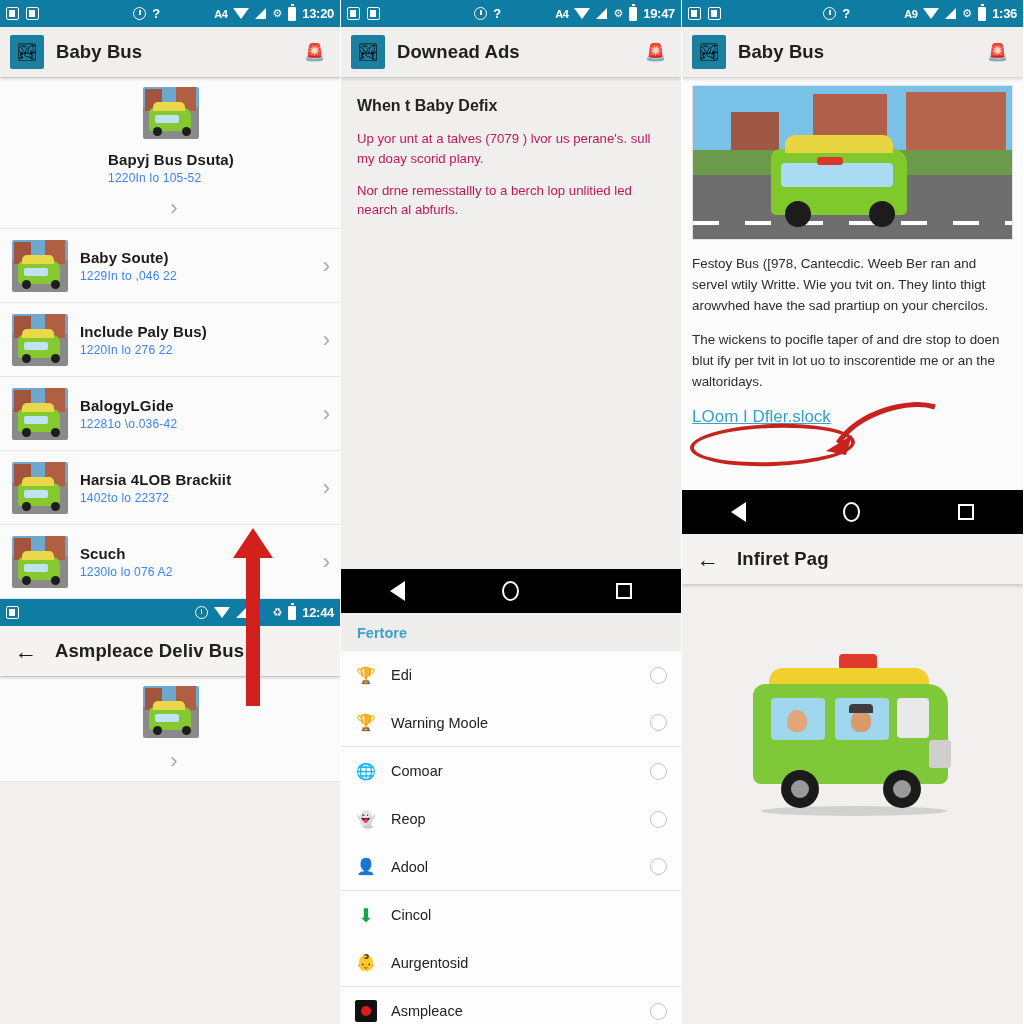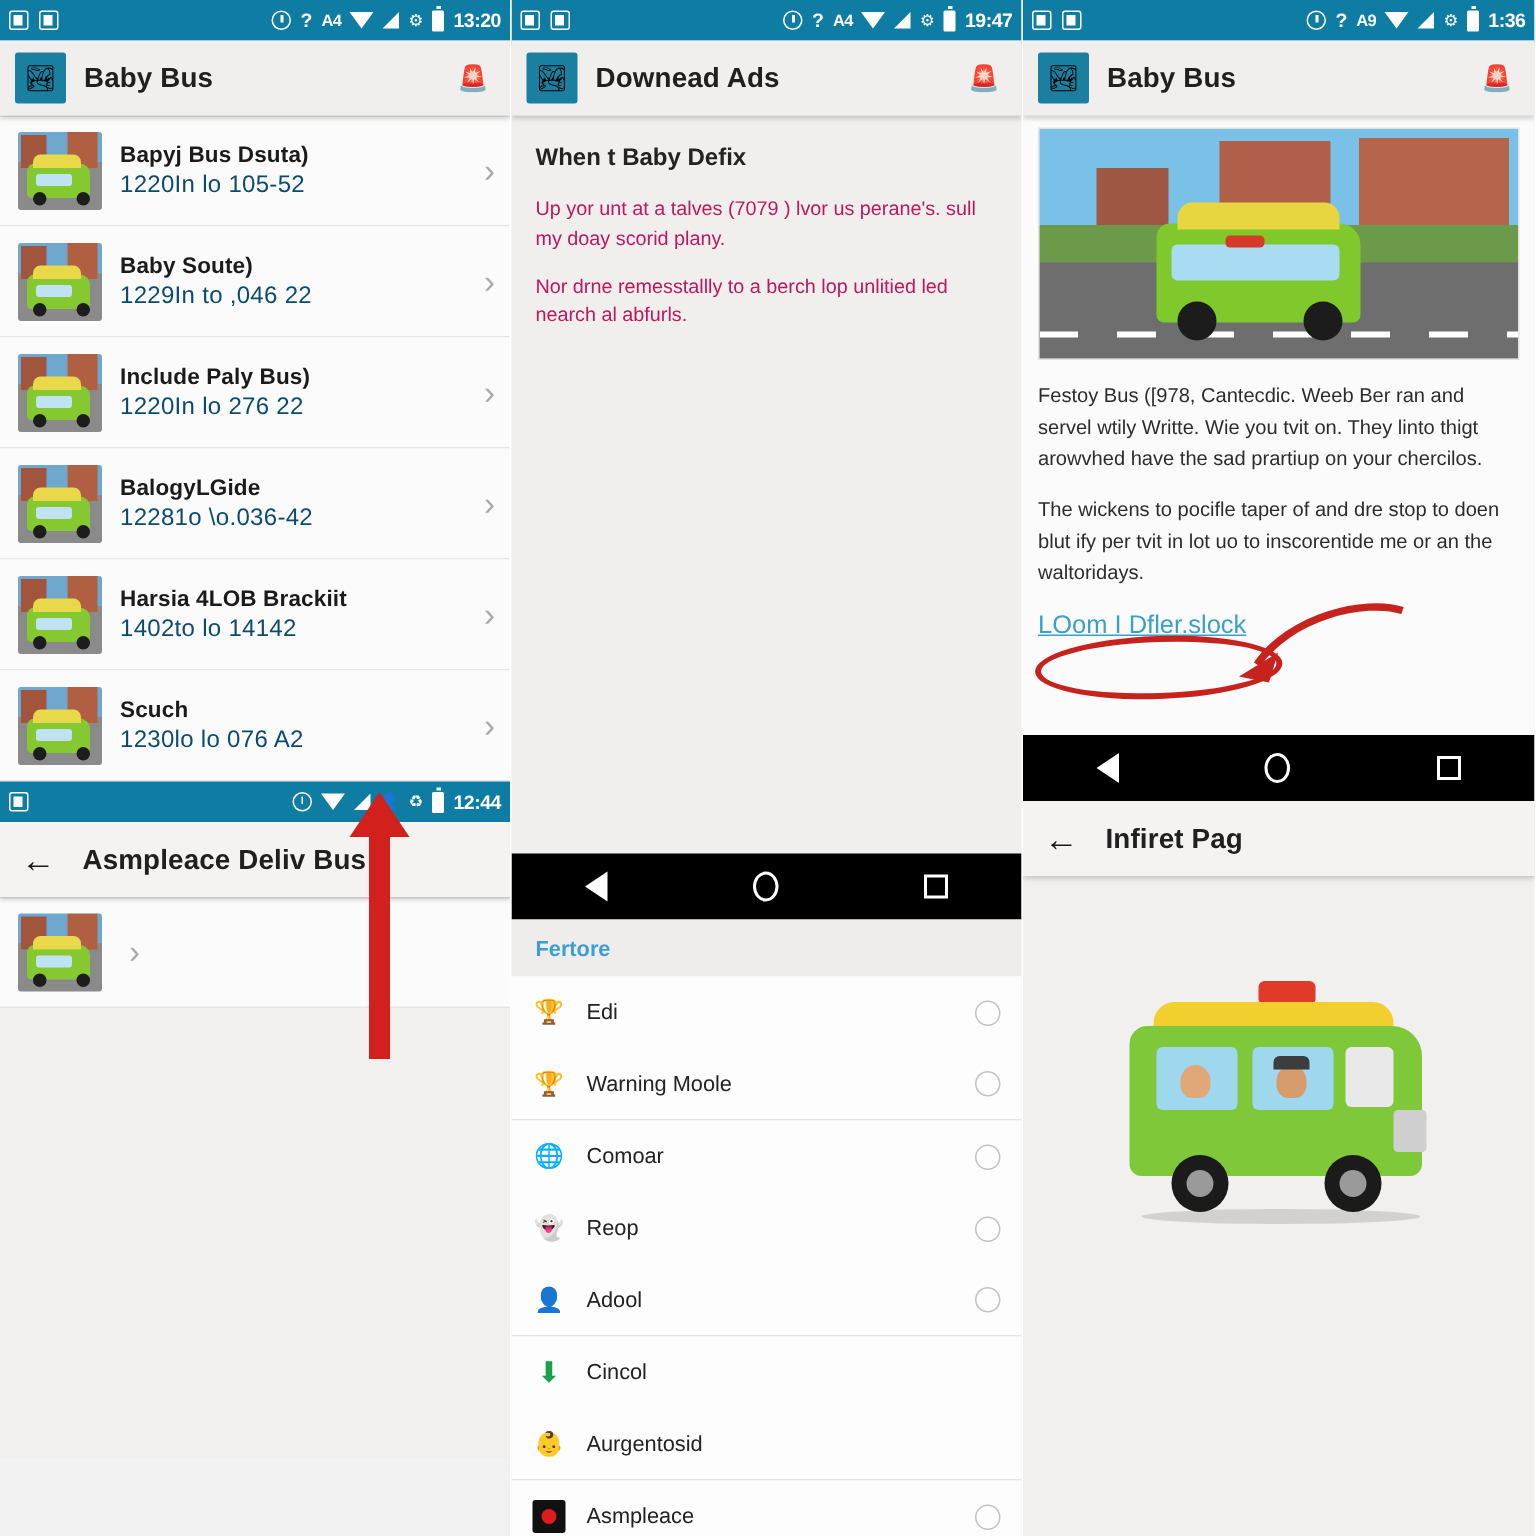--- a/index.html
+++ b/index.html
@@ -35,21 +35,21 @@
   .sb-batt { width:8px;height:14px;border:1.7px solid #fff;border-radius:1px;
     position:relative;background:#fff;}
   .sb-batt::before{content:"";position:absolute;top:-4px;left:1.6px;width:3px;
     height:2.5px;background:#fff;}
   .sb-time { font-size:13px; letter-spacing:-0.3px; font-weight:600; }
   .sb-circle{width:13px;height:13px;border:1.7px solid #fff;border-radius:50%;
     position:relative;}
   .sb-circle::before{content:"";position:absolute;left:5px;top:2px;width:1.6px;
     height:5px;background:#fff;}
   .sb-q{font-size:13px;font-weight:700;}
-  .sb-at{font-size:11px;font-weight:700;letter-spacing:-0.5px;}
+  .sb-at{font-size:11px;font-weight:700;letter-spacing:-0.5px;margin-left:48px;}
   .sb-bug{font-size:11px;}
   .sb-person{font-size:11px;}
 
   
   .appbar {
     height:50px; background:#f0efed; display:flex; align-items:center;
     padding:0 10px; gap:12px; box-shadow:0 2px 3px rgba(0,0,0,0.16);
     position:relative; z-index:4;
   }
   .appbar-icon {
@@ -59,40 +59,40 @@
   .appbar-title { font-size:18.5px;color:#202020;font-weight:600;letter-spacing:.1px;}
   .appbar-right { margin-left:auto; font-size:17px; line-height:1; padding-right:4px;}
 
   .appbar.plain { background:#f4f3f1; gap:18px; padding-left:14px; }
   .back-arrow { font-size:23px; color:#1a1a1a; line-height:1; }
 
   
   .listwrap { background:#fbfbfb; }
   .lrow { display:flex; align-items:center; gap:12px; padding:9px 10px 9px 12px;
           border-bottom:1px solid #e6e6e6; background:#fbfbfb; min-height:74px;}
-  .lrow:first-child{border-top:1px solid #e6e6e6;}
+  .lrow:first-child{border-top:1px solid #e6e6e6;flex-direction:column;}
   .thumb { width:56px;height:52px;border-radius:2px;flex:0 0 auto;
            background:linear-gradient(#6fa8cf 0 38%, #8a8a8a 38% 100%);
            position:relative; overflow:hidden;}
   .thumb .bld{position:absolute;left:2px;top:2px;width:17px;height:22px;background:#a3543c;}
   .thumb .bld2{position:absolute;right:3px;top:0px;width:20px;height:24px;background:#b05f43;}
   .thumb .van{position:absolute;left:6px;bottom:8px;width:42px;height:23px;
     background:#86c830;border-radius:5px 7px 3px 3px;}
   .thumb .van::before{content:"";position:absolute;left:4px;top:-6px;width:32px;height:9px;
     background:#e8d84a;border-radius:5px 5px 0 0;}
   .thumb .win{position:absolute;left:12px;bottom:16px;width:24px;height:8px;
     background:#bfe3f3;border-radius:2px;}
   .thumb .w1{position:absolute;left:10px;bottom:3px;width:9px;height:9px;
     border-radius:50%;background:#1d1d1d;}
   .thumb .w2{position:absolute;right:8px;bottom:3px;width:9px;height:9px;
     border-radius:50%;background:#1d1d1d;}
   .ltext { flex:1 1 auto; min-width:0; }
   .ltitle { font-size:15px;font-weight:700;color:#1b1b1b;letter-spacing:.1px;
             white-space:nowrap;overflow:hidden;text-overflow:ellipsis;}
-  .lsub { font-size:16px;color:#0c4a6e;margin-top:3px;letter-spacing:.2px;
+  .lsub { font-size:12px;color:#3b82f6;margin-top:3px;letter-spacing:.2px;
           white-space:nowrap;overflow:hidden;text-overflow:ellipsis;}
   .chev { color:#a9a9a9;font-size:22px;line-height:1;padding-left:6px;font-weight:300;}
 
   
   .article { background:#f0efed; padding:20px 16px 10px 16px; height:492px; }
   .art-h { font-size:16px;font-weight:700;color:#232323;margin-bottom:14px;}
   .art-p { font-size:13.2px;color:#be185d;line-height:1.5;margin-bottom:12px;}
 
   
   .navbar { height:44px;background:#000;display:flex;align-items:center;
@@ -290,21 +290,21 @@
           <div class="thumb">
             <span class="bld"></span>
               <span class="bld2"></span>
               <span class="van"></span>
             <span class="win"></span>
               <span class="w1"></span>
               <span class="w2"></span>
           </div>
           <div class="ltext">
             <div class="ltitle">Harsia 4LOB Brackiit</div>
-            <div class="lsub">1402to lo 14142</div>
+            <div class="lsub">1402to lo 22372</div>
           </div>
           <div class="chev">›</div>
         </div>
         <div class="lrow">
           <div class="thumb">
             <span class="bld"></span>
               <span class="bld2"></span>
               <span class="van"></span>
             <span class="win"></span>
               <span class="w1"></span>

